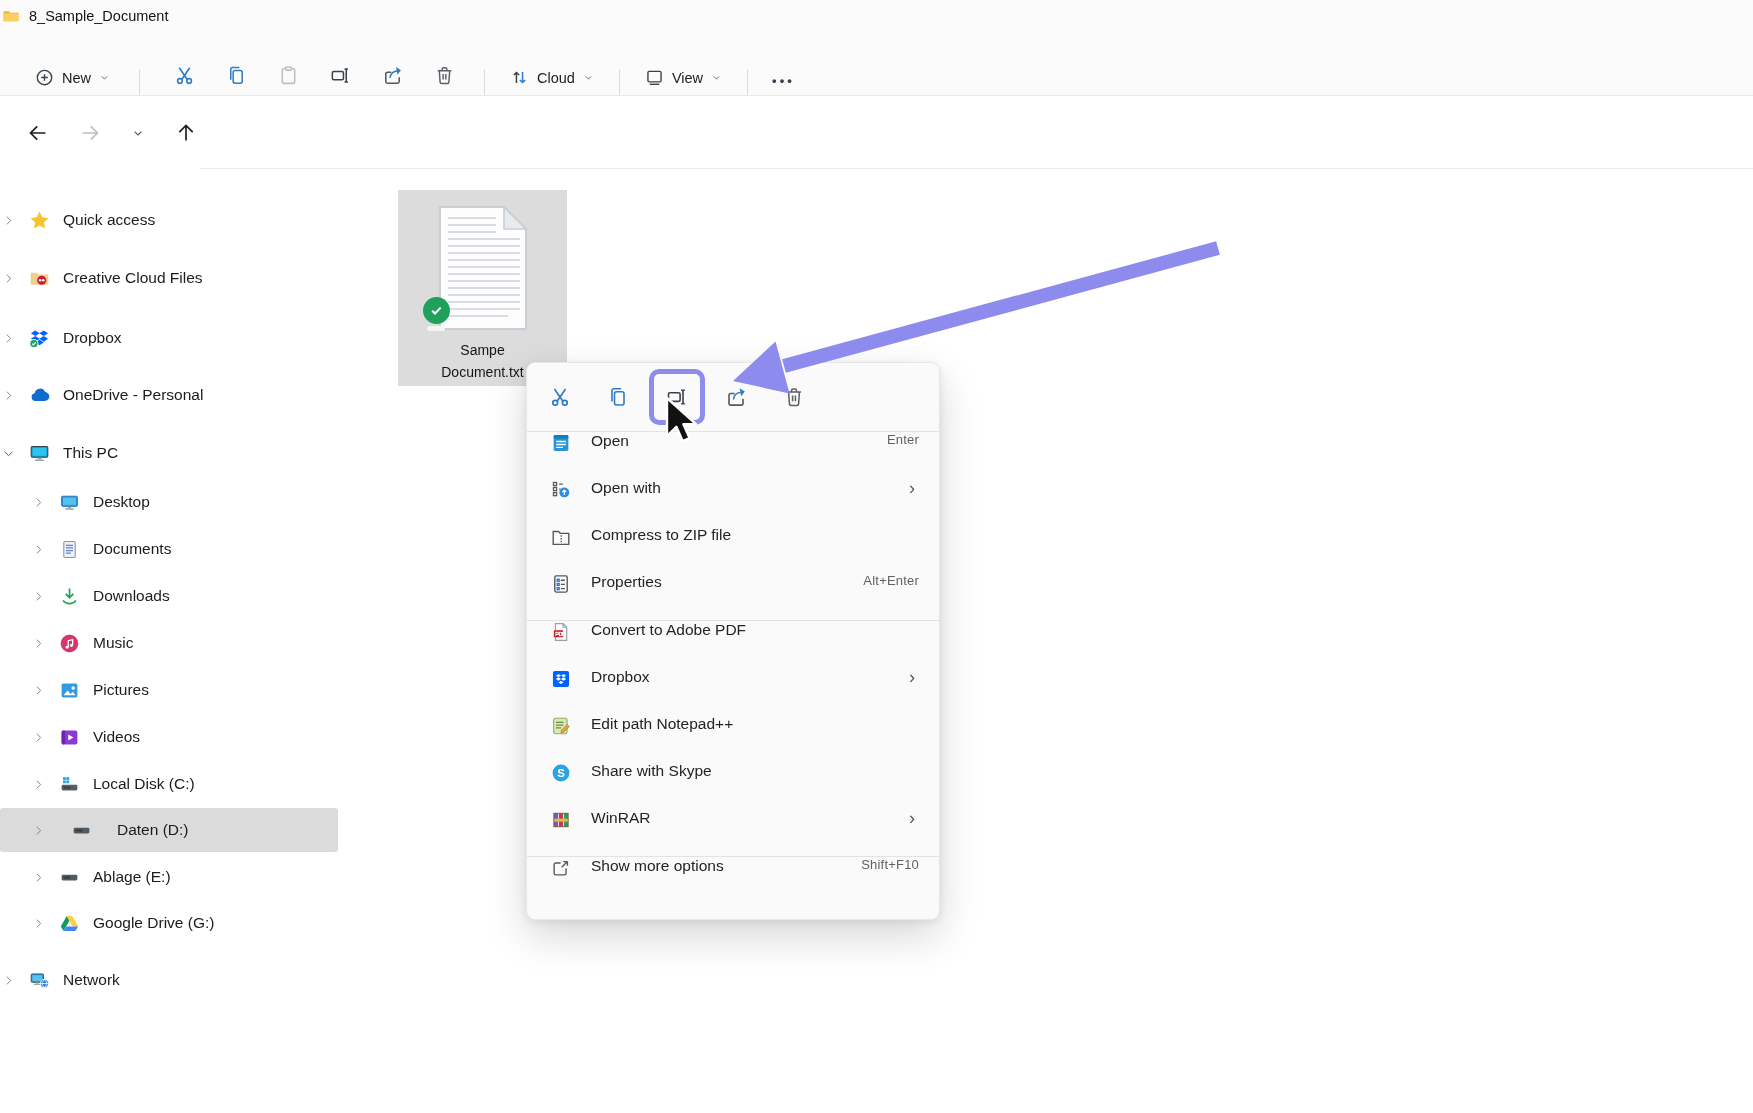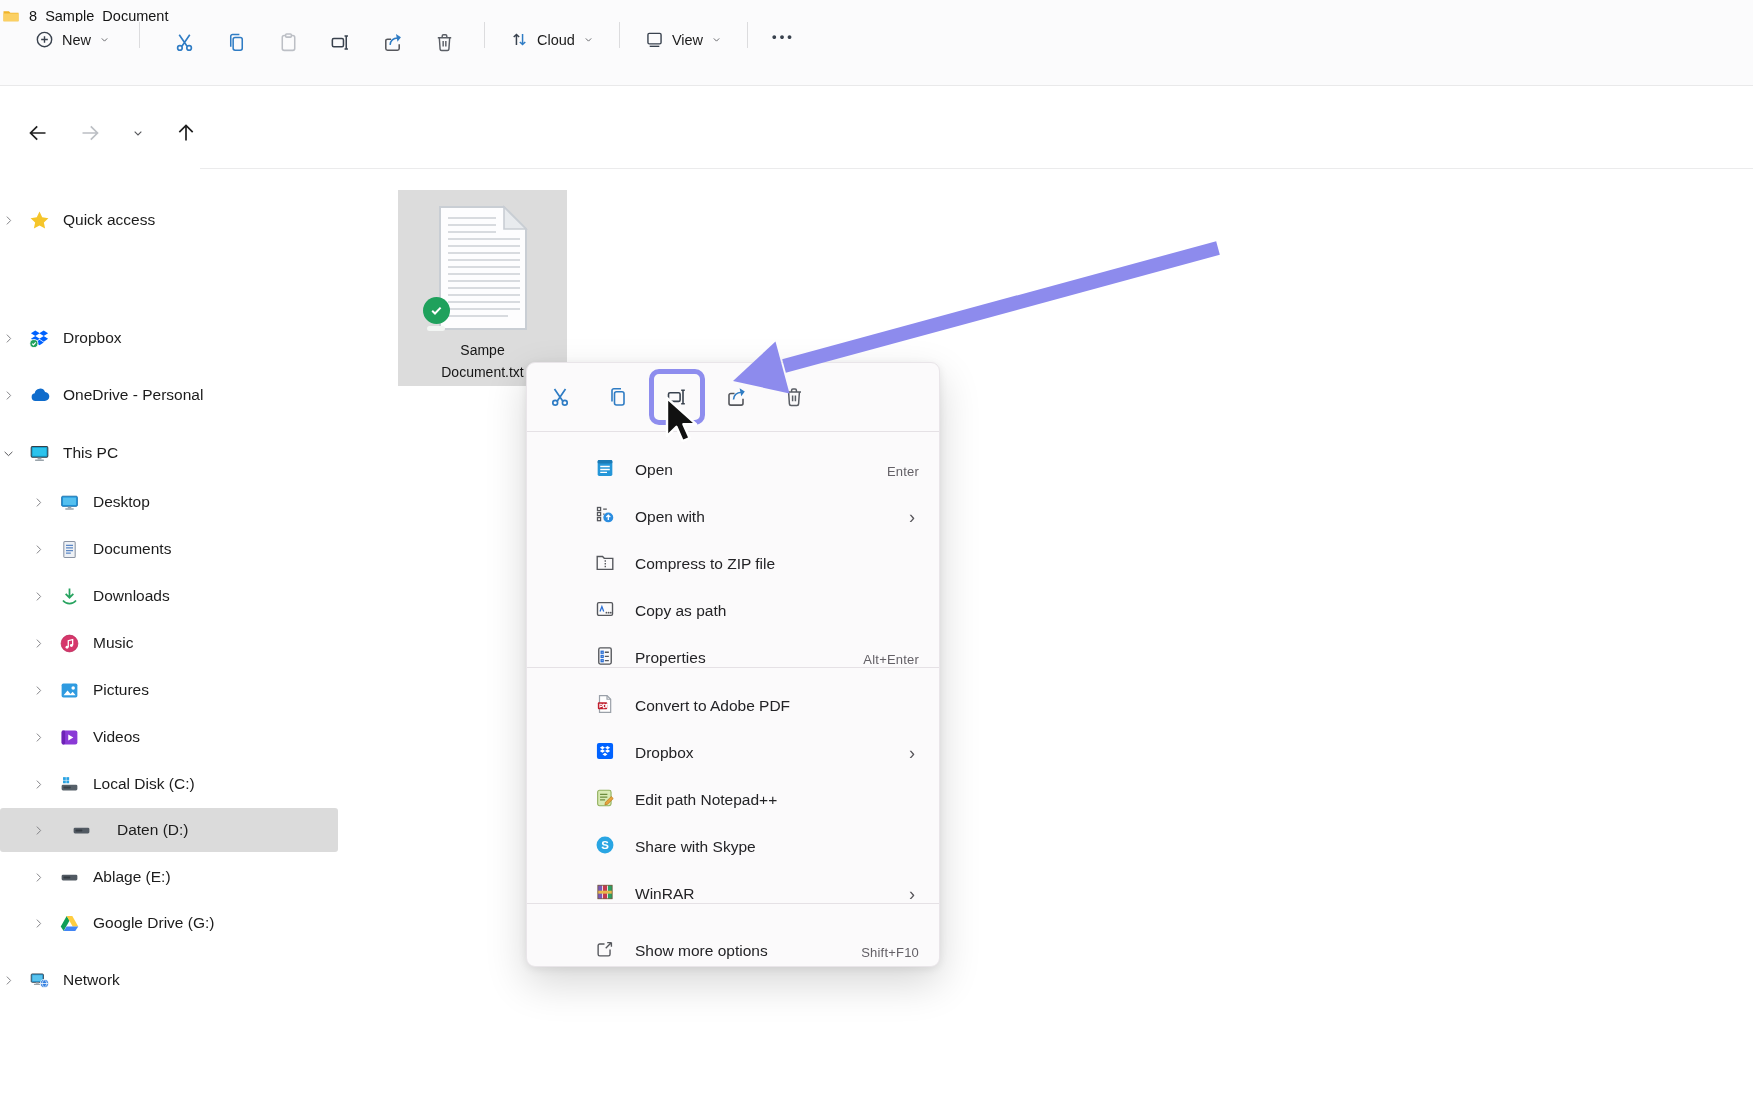--- a/index.html
+++ b/index.html
@@ -8,23 +8,23 @@
     position:relative; overflow:hidden; background:#ffffff;
     font-family:"Liberation Sans","DejaVu Sans",sans-serif; color:#1b1b1b;
     -webkit-font-smoothing:antialiased;
   }
   svg { display:block; }
 
   
   .titlebar { position:absolute; left:0; top:0; width:100%; height:32px;
     background:#fbfbfc; display:flex; align-items:center; gap:9px; padding-left:2px;
     font-size:14.5px; color:#141414; }
-  .toolbar { position:absolute; left:0; top:22px; width:100%; height:64px;
+  .toolbar { position:absolute; left:0; top:32px; width:100%; height:64px;
     background:#fbfbfc; border-bottom:1px solid #e9e9ea;
-    display:flex; align-items:flex-start; padding-left:24px; }
+    display:flex; align-items:flex-end; padding-left:24px; }
   .tbtn { display:flex; align-items:center; gap:7px; padding:7px 10px; border-radius:5px;
     font-size:14.5px; color:#1b1b1b; cursor:default; }
   .icbtn { width:52px; height:40px; display:flex; align-items:center; justify-content:center; border-radius:5px; }
   .tsep { width:1px; height:26px; background:#dcdcde; margin:0 14px; }
   .dots { letter-spacing:3px; font-weight:bold; }
 
   .navbar { position:absolute; left:0; top:97px; width:100%; height:72px; background:#ffffff;
     display:flex; align-items:center; gap:28px; padding-left:26px; }
   .addr-line { position:absolute; left:200px; top:168px; right:0; height:1px; background:#ebebec; }
 
@@ -49,21 +49,21 @@
 
   
   .ctx { position:absolute; left:526px; top:362px; width:414px; background:#fbfafb;
     border:1px solid #e9e5e9; border-radius:9px;
     box-shadow:0 16px 42px rgba(0,0,0,.16), 0 2px 8px rgba(0,0,0,.08);
     padding-bottom:6px; z-index:20; }
   .ctx-iconrow { height:68px; display:flex; align-items:center; padding-left:6px; gap:4px; }
   .ctx-ib { width:54px; height:54px; display:flex; align-items:center; justify-content:center; border-radius:8px; }
   .hl-box { border:5px solid #8e8dee; border-radius:10px; width:56px; height:56px; }
   .ctx-div { height:1px; background:#e5e1e5; }
-  .mrow { height:47px; display:flex; align-items:flex-end; padding:0 20px 0 23px; font-size:15.5px; color:#232326;margin-left:44px; }
+  .mrow { height:47px; display:flex; align-items:flex-start; padding:0 20px 0 23px; font-size:15.5px; color:#232326; }
   .mrow .micon { width:22px; height:22px; margin-right:19px; display:flex; align-items:center; justify-content:center; }
   .mrow .mlabel { flex:1; }
   .mrow .mshort { font-size:13px; color:#636066; letter-spacing:.2px; }
   .mrow .msub { font-size:18px; color:#57555a; padding-right:4px; line-height:1; }
   .mrow.smo { height:56px; }
 
   .overlay { position:absolute; left:0; top:0; width:1753px; height:1113px; pointer-events:none; z-index:50; }
   .cursor { position:absolute; left:663px; top:396px; z-index:60; pointer-events:none; }
 </style>
 </head>
@@ -446,20 +446,33 @@
           <use href="#sym-chev-r"></use>
         </svg>
       </span>
       <span class="sicon">
         <svg width="21" height="21">
           <use href="#sym-star"></use>
         </svg>
       </span>
       <span>Quick access</span>
     </div>
+  <div class="side-row lvl0" style="top:84px">
+      <span class="chev">
+        <svg width="15" height="15">
+          <use href="#sym-chev-r"></use>
+        </svg>
+      </span>
+      <span class="sicon">
+        <svg width="21" height="21">
+          <use href="#sym-creative-cloud"></use>
+        </svg>
+      </span>
+      <span>Creative Cloud Files</span>
+    </div>
   <div class="side-row lvl0" style="top:144px">
       <span class="chev">
         <svg width="15" height="15">
           <use href="#sym-chev-r"></use>
         </svg>
       </span>
       <span class="sicon">
         <svg width="21" height="21">
           <use href="#sym-dropbox"></use>
         </svg>
@@ -707,28 +720,20 @@
       <span class="micon">
         <svg width="22" height="22">
           <use href="#sym-zip-folder"></use>
         </svg>
       </span>
       <span class="mlabel">Compress to ZIP file</span>
     </div>
   <div class="mrow">
       <span class="micon">
         <svg width="22" height="22">
-          <use href="#sym-copy-path"></use>
-        </svg>
-      </span>
-      <span class="mlabel">Copy as path</span>
-    </div>
-  <div class="mrow">
-      <span class="micon">
-        <svg width="22" height="22">
           <use href="#sym-properties"></use>
         </svg>
       </span>
       <span class="mlabel">Properties</span>
       <span class="mshort">Alt+Enter</span>
     </div>
 
   <div class="ctx-div"></div>
 
   <div class="mrow">

